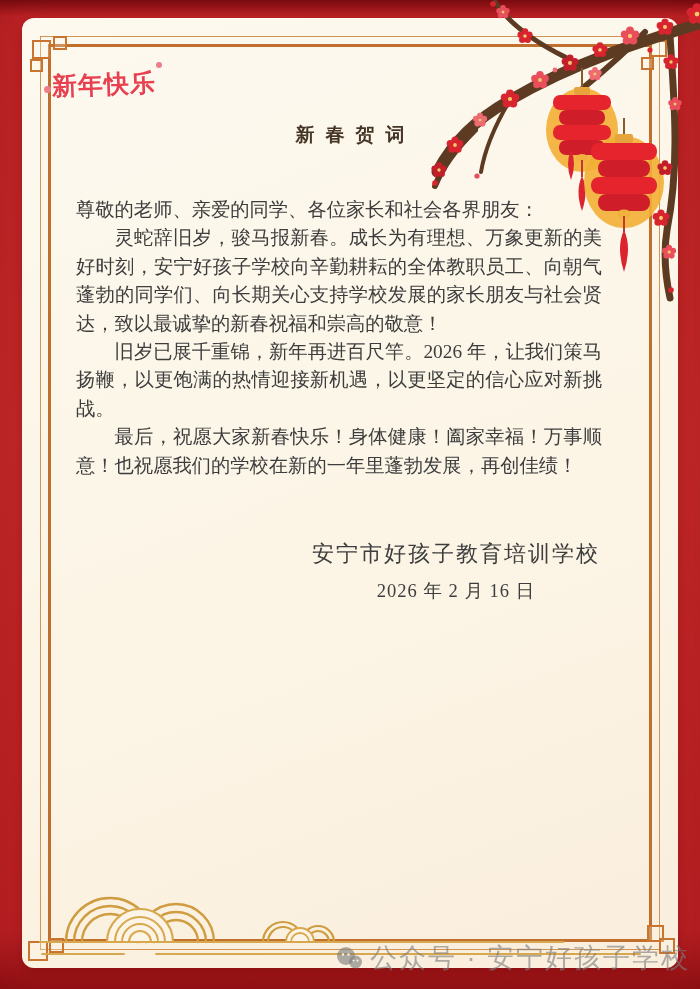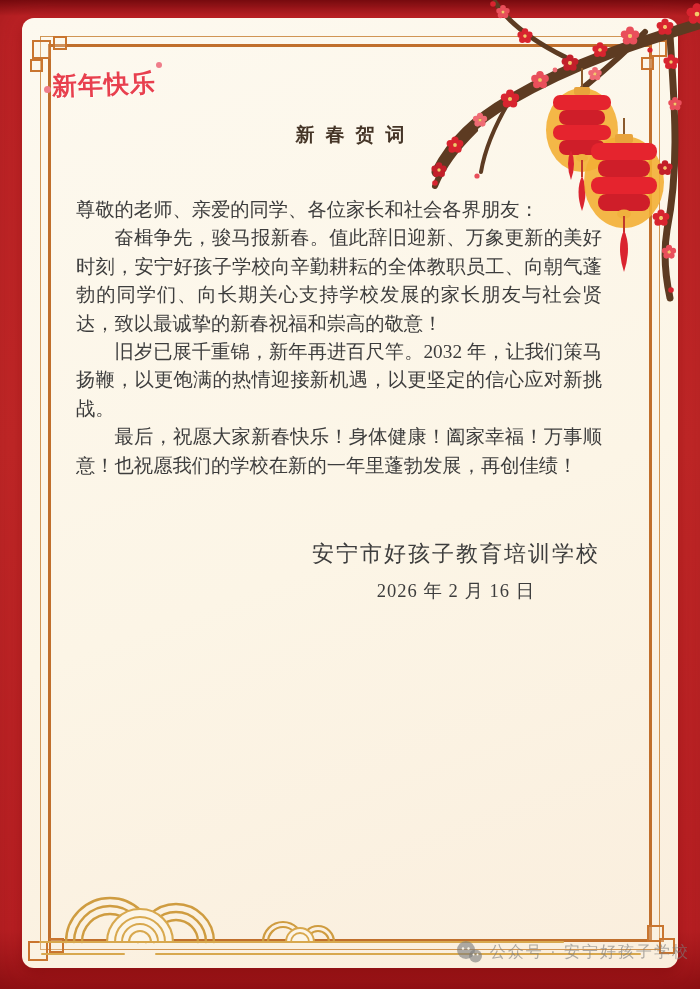--- a/index.html
+++ b/index.html
@@ -35,21 +35,21 @@
   .letter-body p{margin:0;text-indent:2em;}
   .letter-body p.salutation{text-indent:0;}
   .sign-wrap{margin-top:60px;text-align:right;padding-right:2px;}
   .sign-block{display:inline-block;text-align:center;}
   .sign-name{font-size:22px;letter-spacing:2px;}
   .sign-date{font-size:18.5px;margin-top:9px;letter-spacing:1px;}
   .branch-svg{position:absolute;right:0;top:0;width:285px;height:310px;}
   .clouds-svg{position:absolute;left:28px;top:884px;width:630px;height:86px;}
   .watermark{
     position:absolute;right:10px;top:940px;display:flex;align-items:center;gap:7px;
-    color:rgba(125,125,125,.62);font-size:16px;letter-spacing:2px;
+    color:rgba(125,125,125,.62);font-size:27px;letter-spacing:2px;
     font-family:"Liberation Sans","DejaVu Sans",sans-serif;
   }
 </style>
 </head>
 <body>
 
 <div class="stage">
 
   <div class="card"></div>
 
@@ -143,22 +143,22 @@
         <circle cx="256" cy="290" r="2.8"></circle>
       <circle cx="140" cy="70" r="2.4" fill="#ef6b74"></circle>
         <circle cx="235" cy="50" r="2.6"></circle>
     </g>
   </svg>
 
   <h1 class="page-title">新春贺词</h1>
 
   <div class="letter-body">
     <p class="salutation">尊敬的老师、亲爱的同学、各位家长和社会各界朋友：</p>
-    <p>奋楫争先，骏马报新春。值此辞旧迎新、万象更新的美好时刻，安宁好孩子学校向辛勤耕耘的全体教职员工、向朝气蓬勃的同学们、向长期关心支持学校发展的家长朋友与社会贤达，致以最诚挚的新春祝福和崇高的敬意！</p>
-    <p>旧岁已展千重锦，新年再进百尺竿。2032 年，让我们策马扬鞭，以更饱满的热情迎接新机遇，以更坚定的信心应对新挑战。</p>
+    <p>灵蛇辞旧岁，骏马报新春。成长为有理想、万象更新的美好时刻，安宁好孩子学校向辛勤耕耘的全体教职员工、向朝气蓬勃的同学们、向长期关心支持学校发展的家长朋友与社会贤达，致以最诚挚的新春祝福和崇高的敬意！</p>
+    <p>旧岁已展千重锦，新年再进百尺竿。2026 年，让我们策马扬鞭，以更饱满的热情迎接新机遇，以更坚定的信心应对新挑战。</p>
     <p>最后，祝愿大家新春快乐！身体健康！阖家幸福！万事顺意！也祝愿我们的学校在新的一年里蓬勃发展，再创佳绩！</p>
     <div class="sign-wrap">
       <div class="sign-block">
         <div class="sign-name">安宁市好孩子教育培训学校</div>
         <div class="sign-date">2026 年 2 月 16 日</div>
       </div>
     </div>
   </div>
 
   <svg class="clouds-svg" viewBox="0 0 630 86" xmlns="http://www.w3.org/2000/svg">

